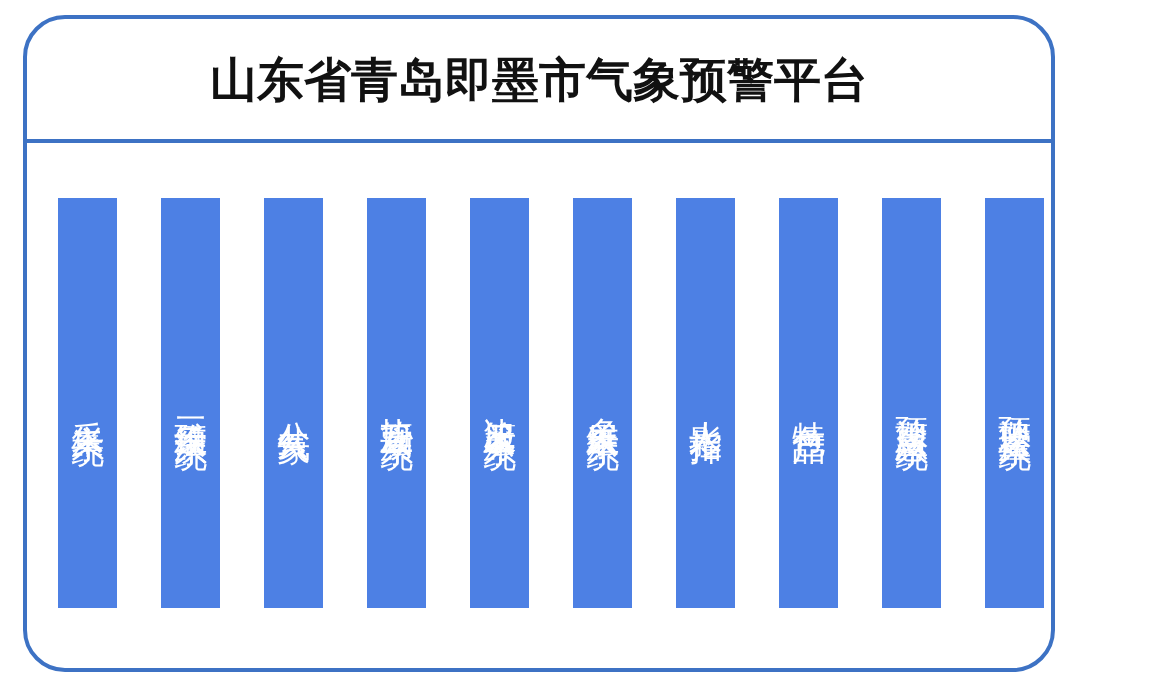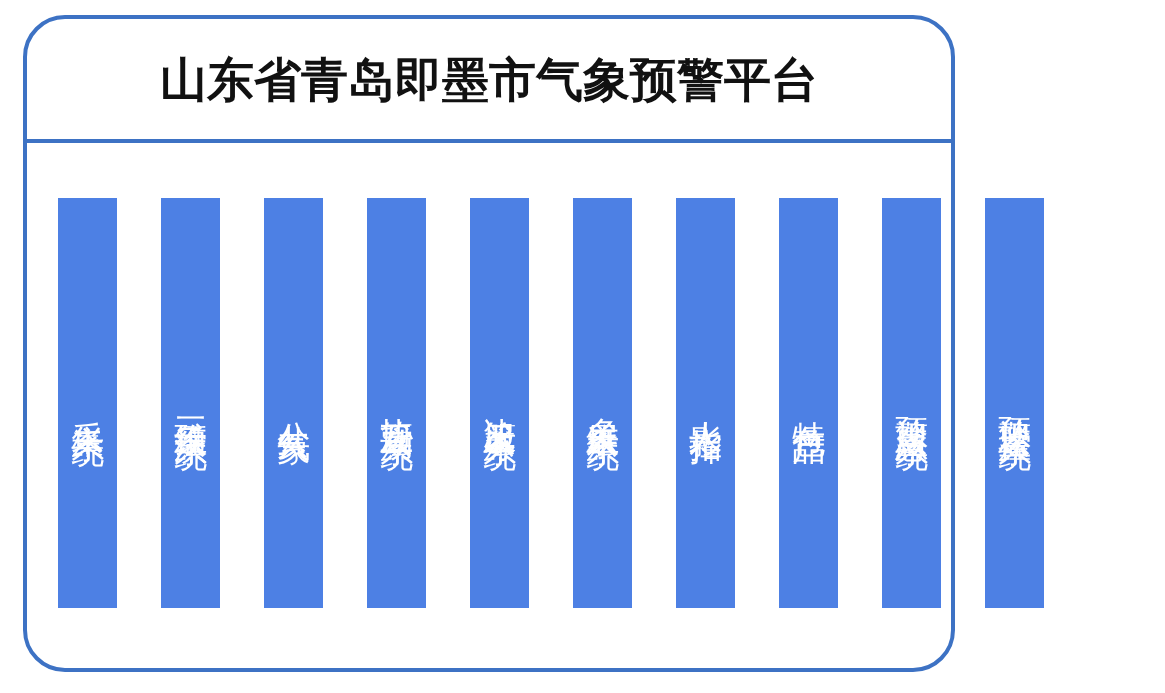--- a/index.html
+++ b/index.html
@@ -20,21 +20,21 @@
     width: 1165px;
     height: 693px;
     background: #ffffff;
   }
 
   
   .platform-frame {
     position: absolute;
     left: 23px;
     top: 15px;
-    width: 932px;
+    width: 1032px;
     height: 657px;
     box-sizing: border-box;
     border: 4px solid #15803d;
     border-radius: 42px;
     background: #ffffff;
   }
 
   
   .title-band {
     position: absolute;

